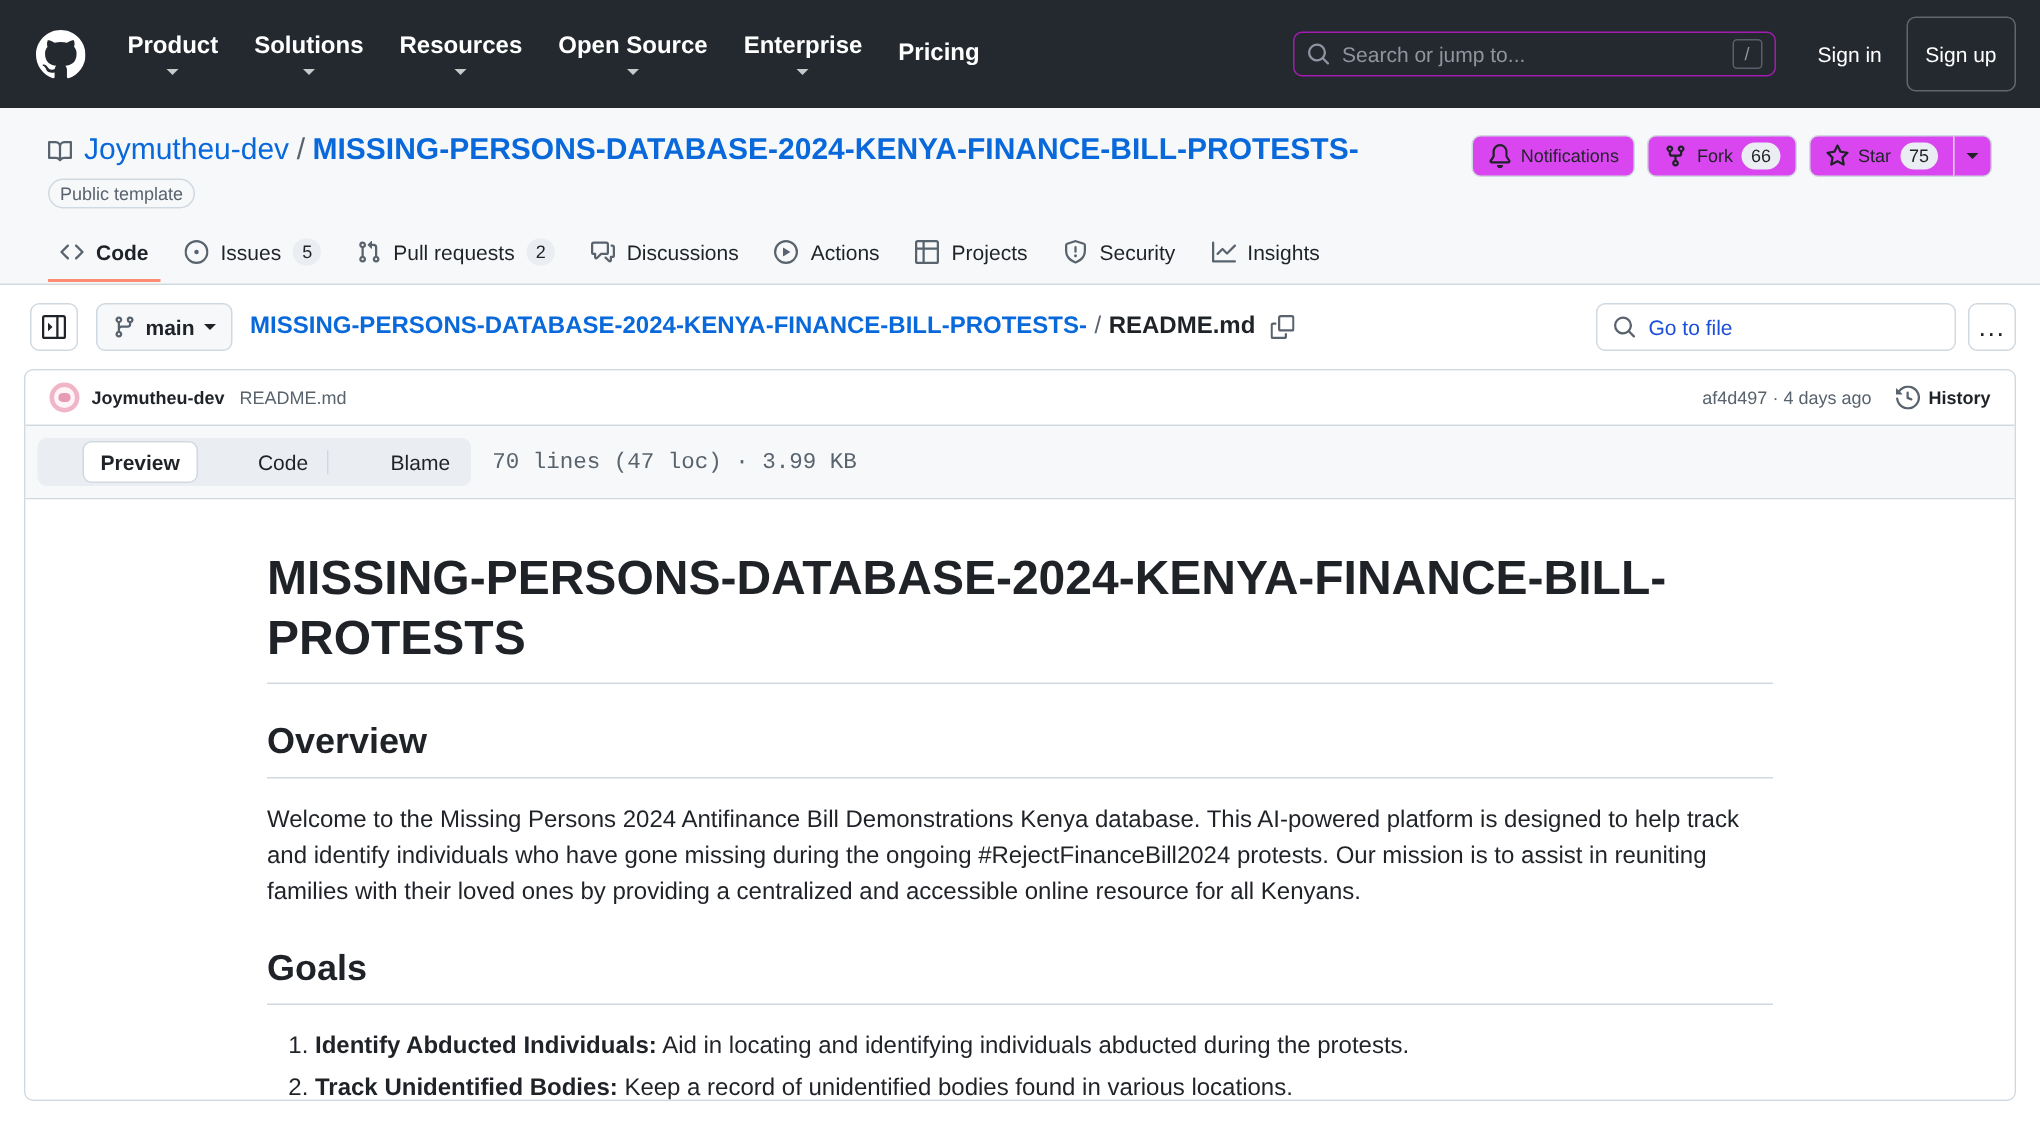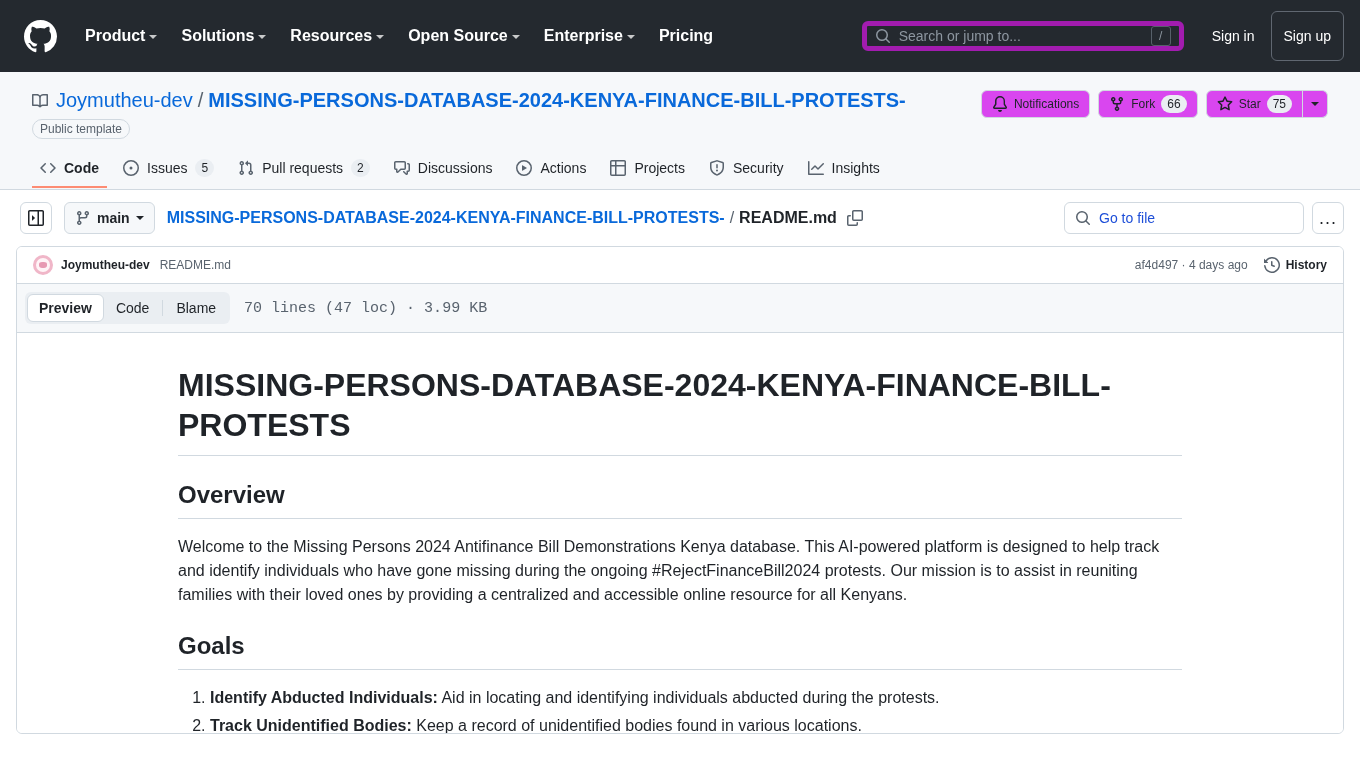--- a/index.html
+++ b/index.html
@@ -16,26 +16,27 @@
     height:72px; background:#24292f; display:flex; align-items:center;
     padding:0 16px 0 24px; gap:0;
   }
   .gh-logo { width:33px; height:33px; flex:none; margin-right:16px; }
   .gh-logo svg { display:block; }
   .gnav { display:flex; align-items:center; gap:0; }
   .gnav-item {
     display:flex; align-items:center; gap:4px; color:#ffffff;
     font-size:16px; font-weight:600; padding:8px 12px; cursor:pointer;
     white-space:nowrap;
+    flex-direction:column;
   }
   .caret { width:0;height:0;border-left:4px solid transparent;border-right:4px solid transparent;
            border-top:4px solid rgba(255,255,255,.75); margin-top:2px; }
   .hdr-spacer { flex:1; }
   .search-box {
-    width:322px; height:30px; border:5px solid #a21caf; border-radius:6px;
+    width:322px; height:30px; border:1px solid #a21caf; border-radius:6px;
     background:#24292f; display:flex; align-items:center; padding:0 8px;
     color:#8d96a0; font-size:14px; gap:8px; cursor:text;
   }
   .search-box .ph { flex:1; }
   .slashkey {
     border:1px solid #57606a; border-radius:3px; width:20px; height:20px;
     display:flex; align-items:center; justify-content:center;
     font-size:12px; color:#8d96a0; line-height:1;
   }
   .signin {
@@ -131,21 +132,21 @@
   .commit-right { margin-left:auto; display:flex; align-items:center; gap:16px; }
   .commit-meta { font-size:12px; color:#59636e; }
   .commit-meta .sha { cursor:pointer; }
   .history-link { display:flex; align-items:center; gap:6px; font-size:12px; font-weight:600; color:#1f2328; cursor:pointer; }
 
   .view-bar { display:flex; align-items:center; padding:8px 8px 8px 8px; background:#f6f8fa; border-bottom:1px solid #d1d9e0; }
   .seg {
     display:flex; align-items:center; background:#eaeef2; border-radius:6px; padding:2px; gap:0;
   }
   .seg-item {
-    font-size:14px; padding:4px 12px; border-radius:6px; cursor:pointer; color:#1f2328; line-height:20px;
+    font-size:14px; padding:4px 12px; border-radius:6px; cursor:pointer; color:#1f2328; line-height:20px;margin-left:28px;
   }
   .seg-item.active { background:#ffffff; font-weight:600; border:1px solid #d1d9e0; padding:3px 11px; }
   .seg-div { width:1px; height:16px; background:#d1d9e0; margin:0 1px; align-self:center; }
   .file-meta {
     font-family:"Liberation Mono", monospace; font-size:15px; color:#59636e; margin-left:14px;
   }
   .vb-right { margin-left:auto; display:flex; align-items:center; gap:8px; }
   .tool-grp { display:flex; align-items:stretch; border:1px solid #d1d9e0; border-radius:6px; overflow:hidden; background:#f6f8fa; }
   .tool-grp > div { display:flex; align-items:center; justify-content:center; height:28px; padding:0 8px; cursor:pointer; color:#1f2328; font-size:12px; font-weight:500; }
   .tool-grp > div + div { border-left:1px solid #d1d9e0; }

